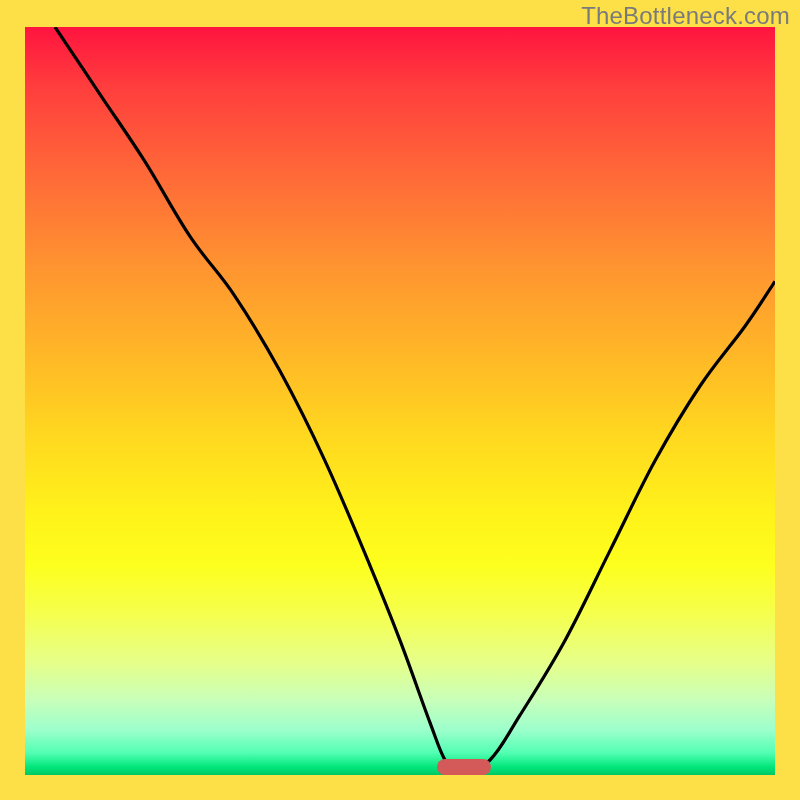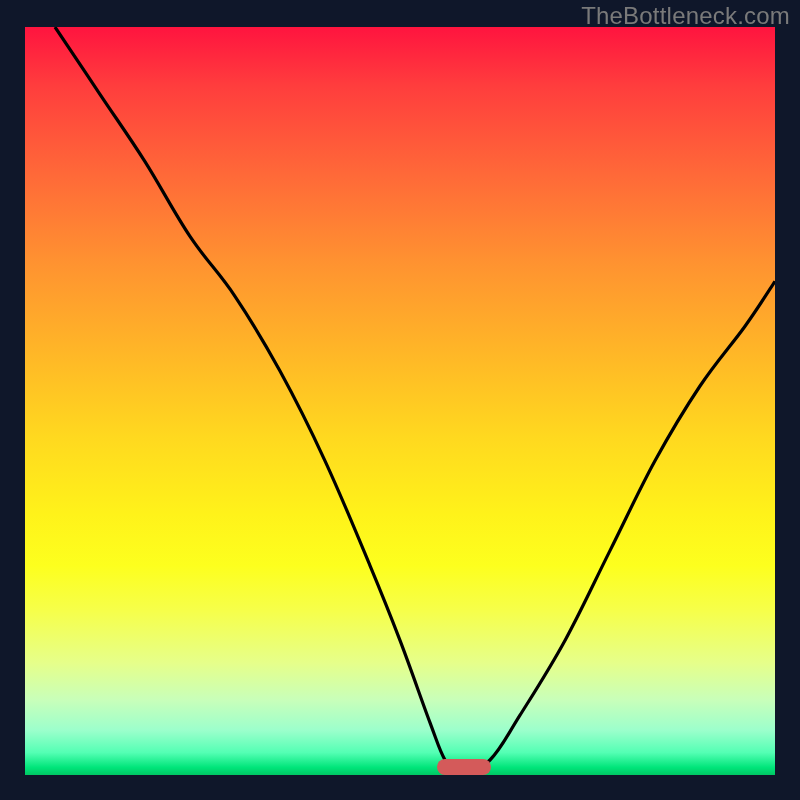--- a/index.html
+++ b/index.html
@@ -8,21 +8,21 @@
     width: 800px;
     height: 800px;
     background: #000;
     overflow: hidden;
     font-family: Arial, Helvetica, sans-serif;
   }
   .frame {
     position: relative;
     width: 800px;
     height: 800px;
-    background: #0f172a;
+    background: #fde047;
   }
   .watermark {
     position: absolute;
     top: 2px;
     right: 10px;
     color: #7a7a7a;
     font-size: 24px;
     font-weight: 500;
     letter-spacing: 0.2px;
     z-index: 10;

